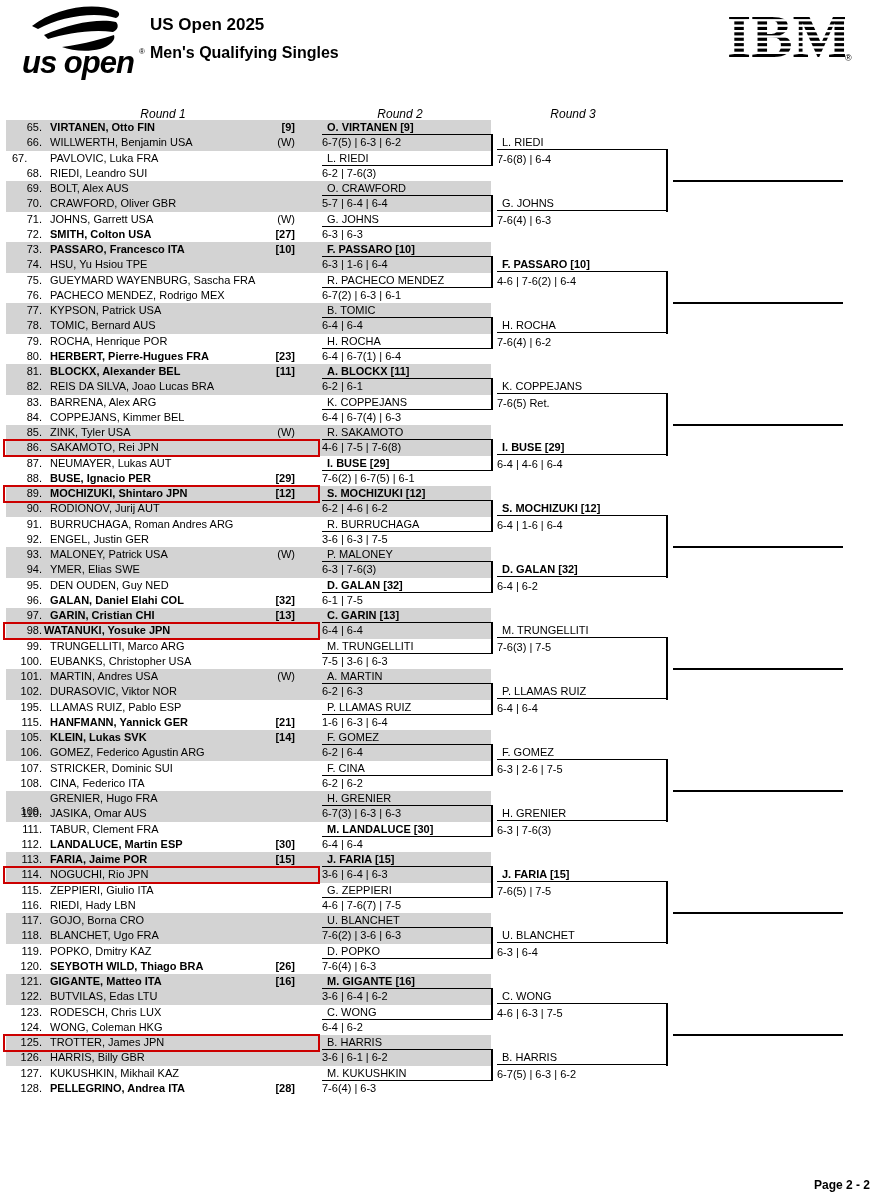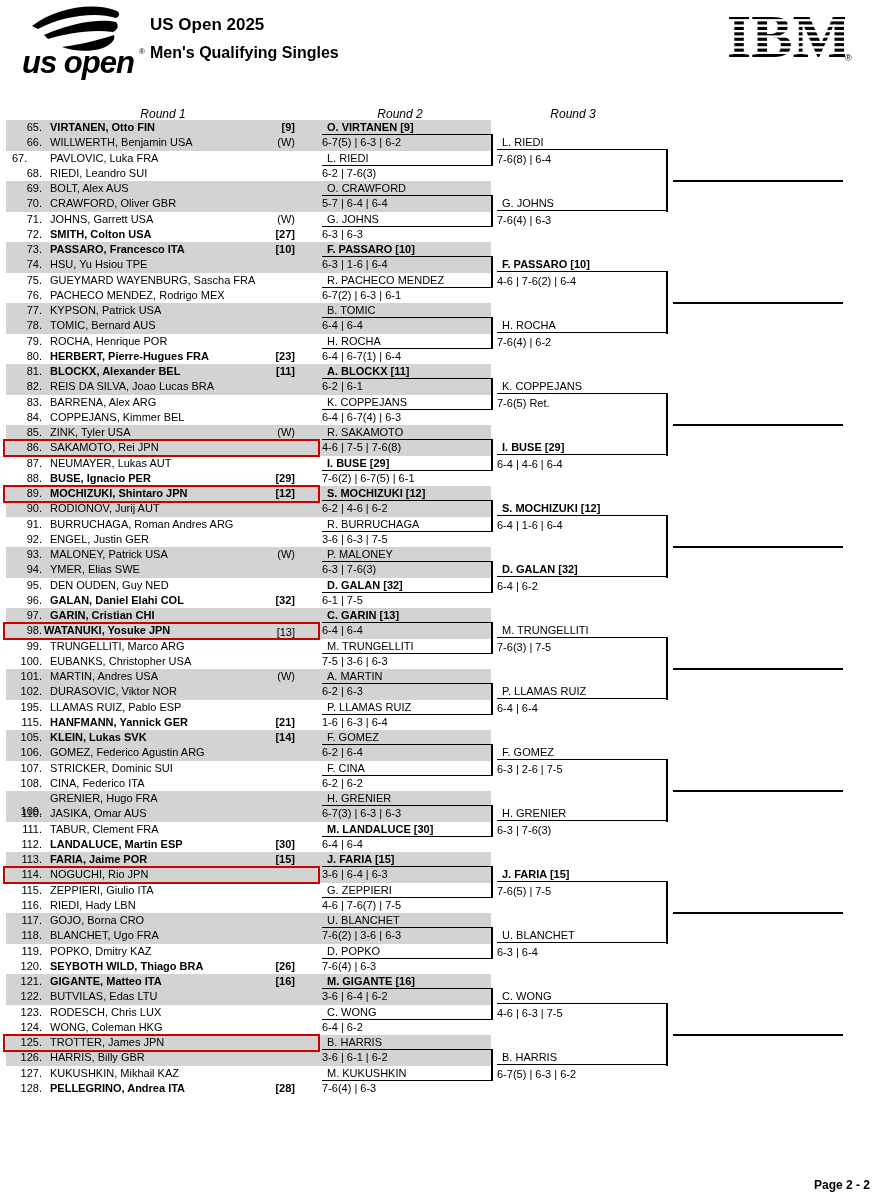--- a/index.html
+++ b/index.html
@@ -150,21 +150,21 @@
       <div class="cell" style="left: 230px; top: 547px; width: 65px; text-align: right; font-weight: normal;">(W)</div>
       <div class="cell" style="left: 12px; top: 562.25px; width: 30px; text-align: right;">94.</div>
       <div class="cell" style="left: 50px; top: 562.25px; font-weight: normal;">YMER, Elias SWE</div>
       <div class="cell" style="left: 12px; top: 577.5px; width: 30px; text-align: right;">95.</div>
       <div class="cell" style="left: 50px; top: 577.5px; font-weight: normal;">DEN OUDEN, Guy NED</div>
       <div class="cell" style="left: 12px; top: 592.75px; width: 30px; text-align: right;">96.</div>
       <div class="cell" style="left: 50px; top: 592.75px; font-weight: bold;">GALAN, Daniel Elahi COL</div>
       <div class="cell" style="left: 230px; top: 592.75px; width: 65px; text-align: right; font-weight: bold;">[32]</div>
       <div class="cell" style="left: 12px; top: 608px; width: 30px; text-align: right;">97.</div>
       <div class="cell" style="left: 50px; top: 608px; font-weight: bold;">GARIN, Cristian CHI</div>
-      <div class="cell" style="left: 230px; top: 608px; width: 65px; text-align: right; font-weight: normal; margin-top: 17px;">[13]</div>
+      <div class="cell" style="left: 230px; top: 608px; width: 65px; text-align: right; font-weight: bold;">[13]</div>
       <div class="cell" style="left: 12px; top: 623.25px; width: 30px; text-align: right;">98.</div>
       <div class="cell" style="left: 44px; top: 623.25px; font-weight: bold;">WATANUKI, Yosuke JPN</div>
       <div class="box" style="left: 3px; top: 621.75px; width: 317px; height: 18.25px; border: 2px solid rgb(204, 0, 0);"></div>
       <div class="cell" style="left: 12px; top: 638.5px; width: 30px; text-align: right;">99.</div>
       <div class="cell" style="left: 50px; top: 638.5px; font-weight: normal;">TRUNGELLITI, Marco ARG</div>
       <div class="cell" style="left: 12px; top: 653.75px; width: 30px; text-align: right;">100.</div>
       <div class="cell" style="left: 50px; top: 653.75px; font-weight: normal;">EUBANKS, Christopher USA</div>
       <div class="cell" style="left: 12px; top: 669px; width: 30px; text-align: right;">101.</div>
       <div class="cell" style="left: 50px; top: 669px; font-weight: normal;">MARTIN, Andres USA</div>
       <div class="cell" style="left: 230px; top: 669px; width: 65px; text-align: right; font-weight: normal;">(W)</div>

